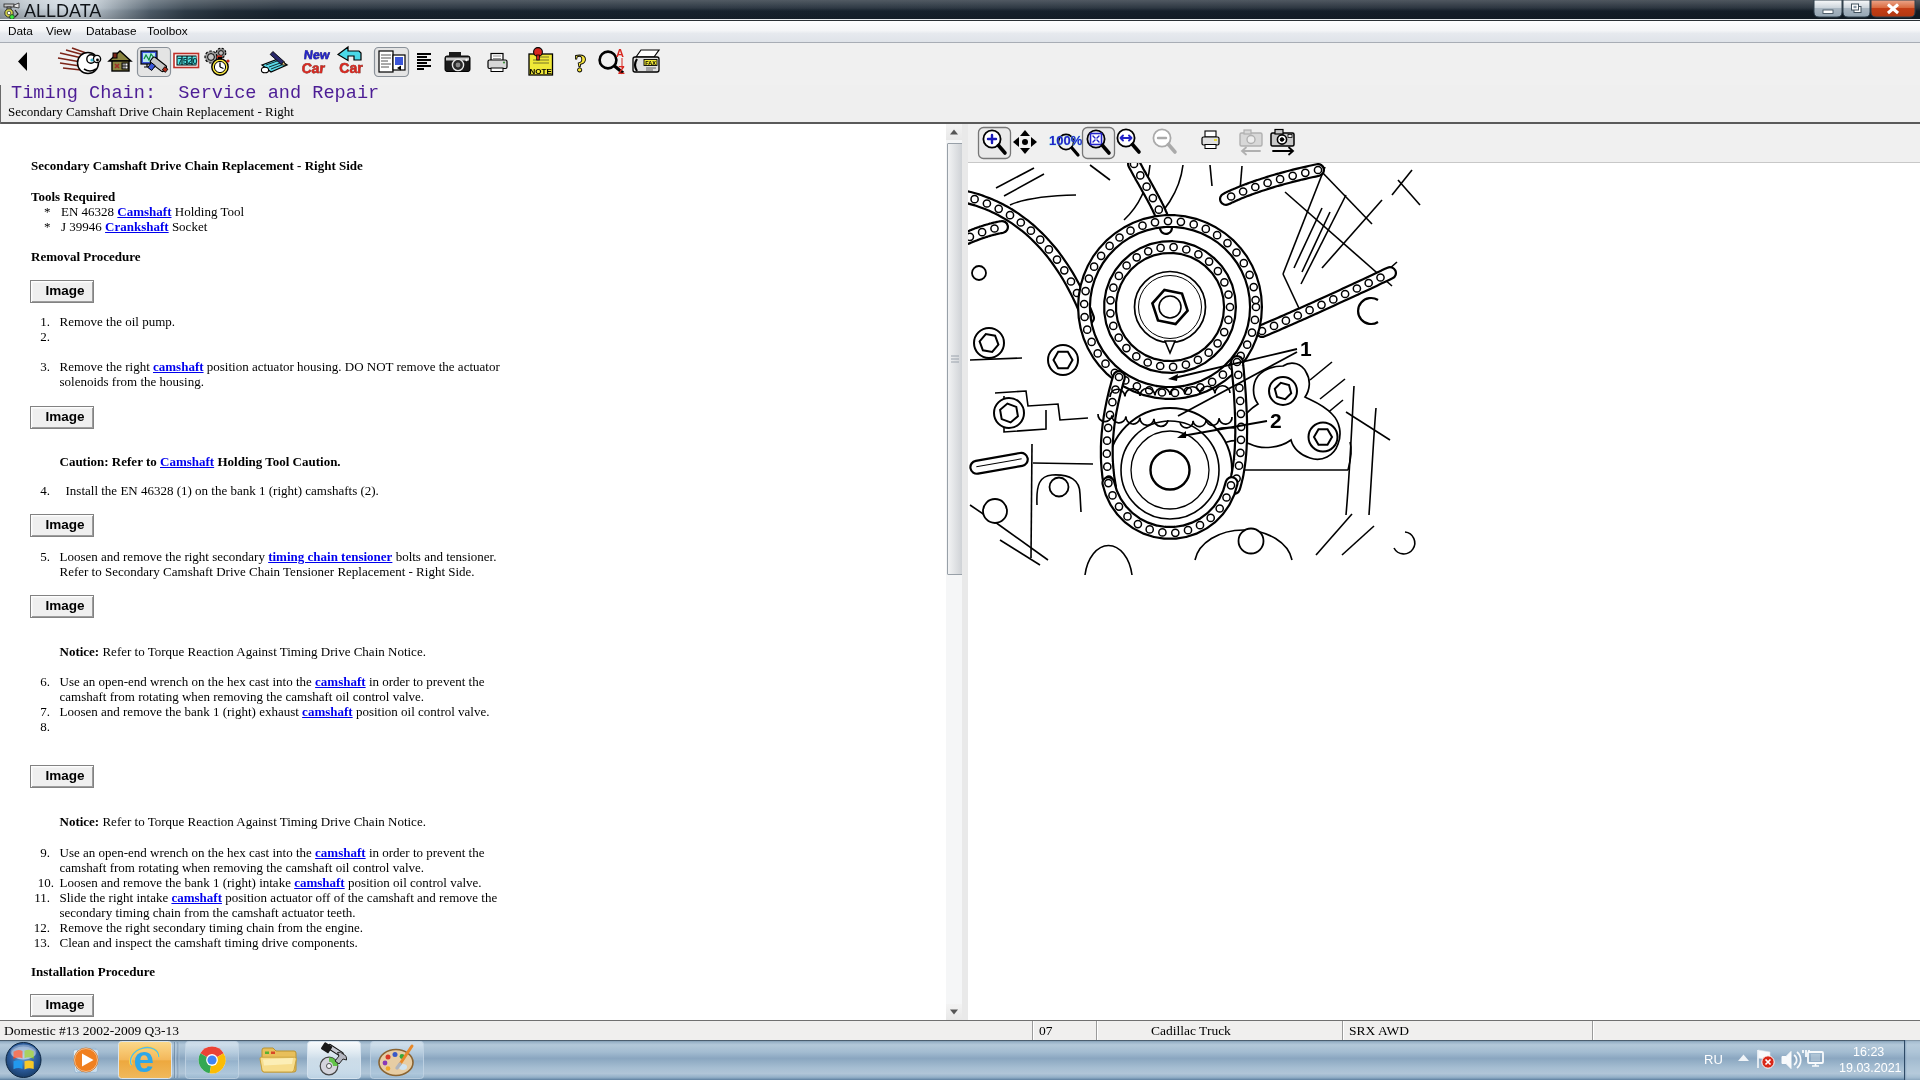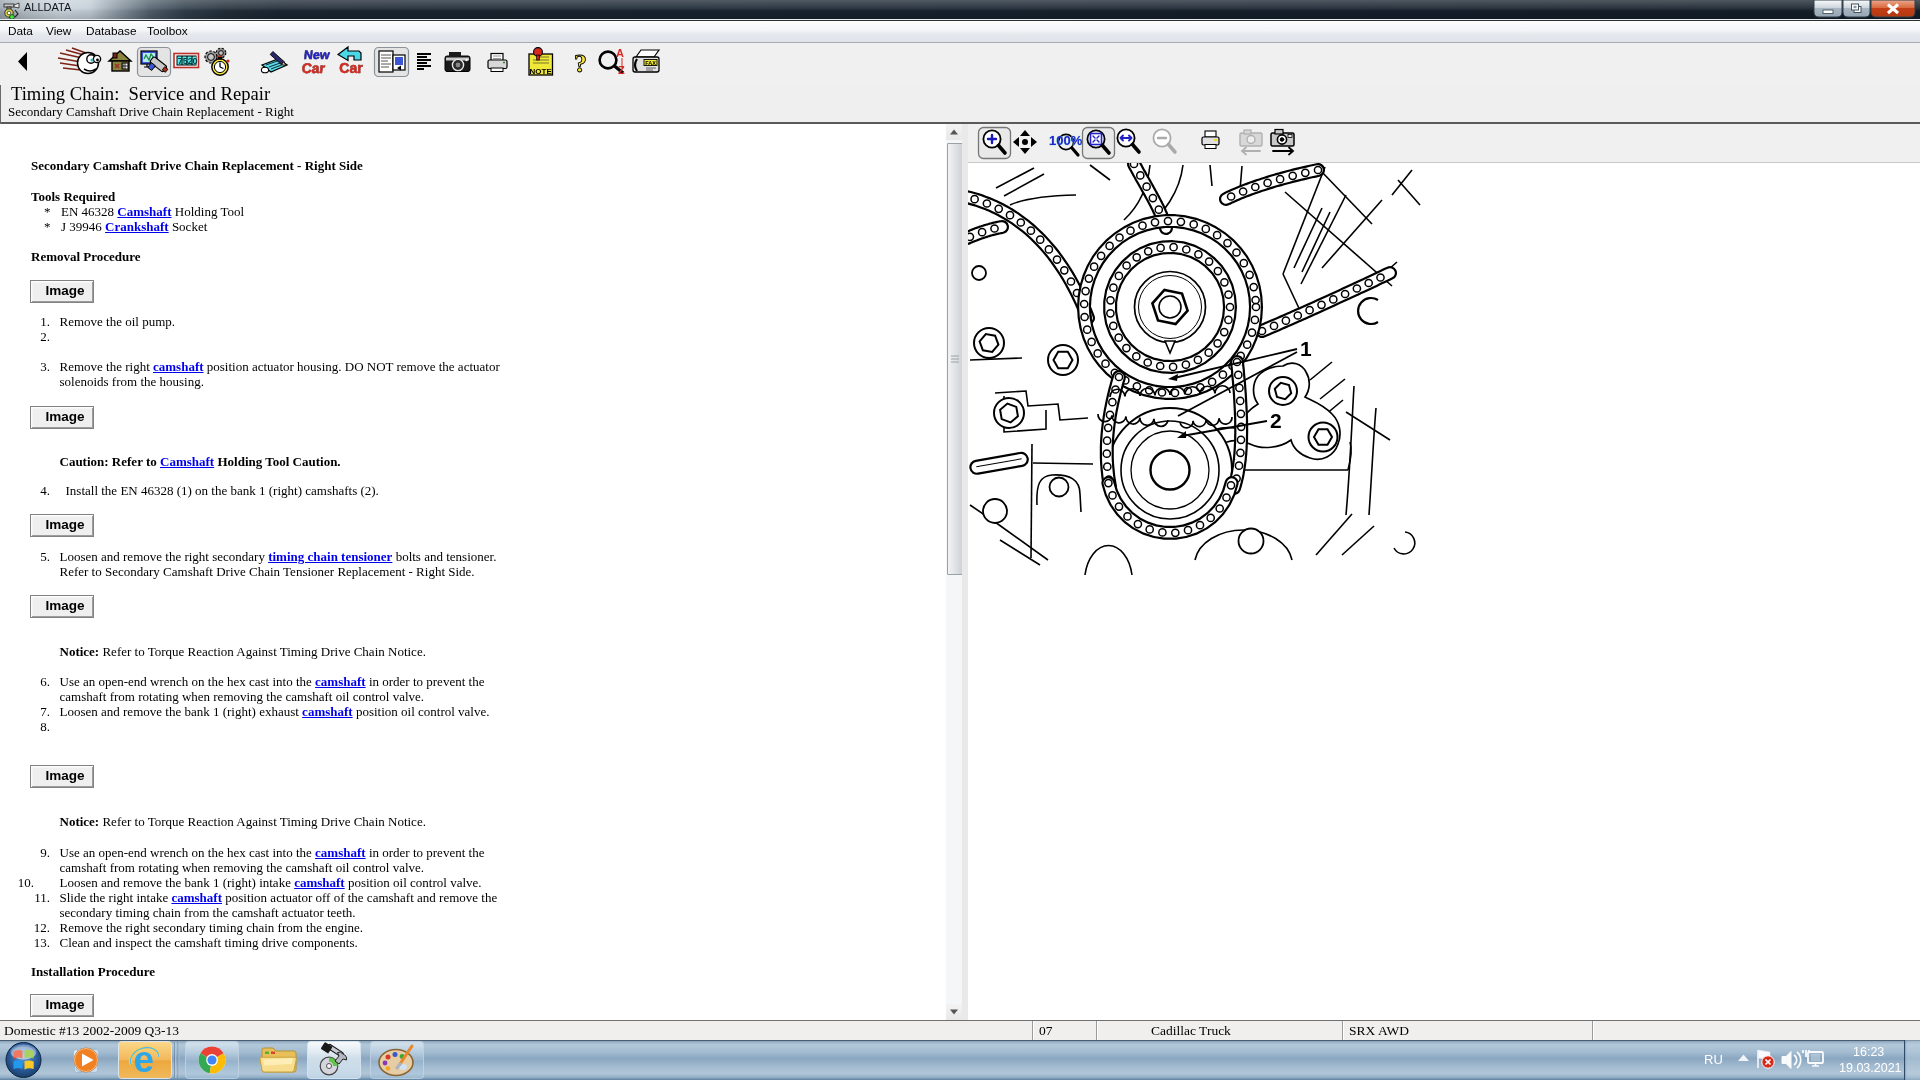--- a/index.html
+++ b/index.html
@@ -1,30 +1,30 @@
 <!DOCTYPE html>
 <html><head><meta charset="utf-8">
 <style>
   html,body{margin:0;padding:0;width:1920px;height:1080px;overflow:hidden;
     font-family:"Liberation Sans",sans-serif;background:#fff;}
   .abs{position:absolute;}
   #titlebar{left:0;top:0;width:1920px;height:20px;
     background:linear-gradient(90deg,#9aa4ad 0px,#b7c1c9 25px,#ccd6df 60px,#c2cdd6 90px,#87949f 120px,#505f6c 150px,#303e4a 185px,#222e39 225px,#1a2632 280px,#17232f 45%,#151f2b 75%,#131e28 100%);}
   #titlebar .sheen{position:absolute;left:0;top:0;width:100%;height:100%;
     background:linear-gradient(180deg,rgba(255,255,255,.25) 0,rgba(255,255,255,.10) 40%,rgba(0,0,0,.05) 55%,rgba(0,0,0,.18) 100%);}
-  #titletext{left:24px;top:1px;font-size:11px;color:#101418;}
+  #titletext{left:24px;top:1px;font-size:18px;color:#101418;}
   #tbline1{left:0;top:19px;width:1920px;height:1px;background:#e8ecef;}
   #tbline2{left:0;top:20px;width:1920px;height:1px;background:#2a2f34;}
   #menubar{left:0;top:21px;width:1920px;height:21px;
     background:linear-gradient(180deg,#fdfdfe 0%,#f4f5f7 45%,#e6e9ee 60%,#dfe3e9 100%);
     border-bottom:1px solid #a8adb5;}
   .menuitem{position:absolute;top:3px;font-size:11.8px;color:#000;}
   #toolbar{left:0;top:43px;width:1920px;height:42px;background:#f0f0f0;border-bottom:1px solid #d4d4d4;}
   #titlearea{left:0;top:85px;width:1920px;height:37px;background:#efefef;}
-  #doctitle{left:11px;top:-2px;font-family:Liberation Serif, serif;font-size:18.6px;color:#000000;}
+  #doctitle{left:11px;top:-2px;font-family:Liberation Mono, monospace;font-size:18.6px;color:#4c1d95;}
   #docsub{left:8px;top:19px;font-family:"Liberation Serif",serif;font-size:13px;color:#000;}
   #mainline{left:0;top:122px;width:1920px;height:2px;background:#5a5a5a;}
   #docpanel{left:0;top:124px;width:946px;height:896px;background:#fff;overflow:hidden;
     font-family:"Liberation Serif",serif;font-size:13px;color:#000;}
   #docpanel .b{font-weight:bold;}
   #docpanel a{color:#0000ee;font-weight:bold;text-decoration:underline;}
   .blk{position:absolute;line-height:15px;}
   .num{position:absolute;width:20px;text-align:right;}
   .imgbtn{position:absolute;width:62px;height:21px;background:#efefef;
     border:1px solid #828282;box-shadow:inset 1px 1px 0 #fdfdfd, inset -1px -1px 0 #9d9d9d, inset 2px 2px 0 #f5f5f5;
@@ -255,21 +255,21 @@
 <div class="blk" style="left:59.5px;top:520px;"><span class="b">Notice:</span> Refer to Torque Reaction Against Timing Drive Chain Notice.</div>
 <div class="num" style="left:30px;top:550px;">6.</div>
 <div class="blk" style="left:59.5px;top:550px;">Use an open-end wrench on the hex cast into the <a>camshaft</a> in order to prevent the<br>camshaft from rotating when removing the camshaft oil control valve.</div>
 <div class="num" style="left:30px;top:580px;">7.</div>
 <div class="blk" style="left:59.5px;top:580px;">Loosen and remove the bank 1 (right) exhaust <a>camshaft</a> position oil control valve.</div>
 <div class="num" style="left:30px;top:595px;">8.</div>
 <div class="imgbtn" style="left:30px;top:640.5px;">Image</div>
 <div class="blk" style="left:59.5px;top:690px;"><span class="b">Notice:</span> Refer to Torque Reaction Against Timing Drive Chain Notice.</div>
 <div class="num" style="left:30px;top:720.5px;">9.</div>
 <div class="blk" style="left:59.5px;top:720.5px;">Use an open-end wrench on the hex cast into the <a>camshaft</a> in order to prevent the<br>camshaft from rotating when removing the camshaft oil control valve.</div>
-<div class="num" style="left:14px;top:750.5px;">10.</div>
+<div class="num" style="left:34px;top:750.5px;">10.</div>
 <div class="blk" style="left:59.5px;top:750.5px;">Loosen and remove the bank 1 (right) intake <a>camshaft</a> position oil control valve.</div>
 <div class="num" style="left:30px;top:765.5px;">11.</div>
 <div class="blk" style="left:59.5px;top:765.5px;">Slide the right intake <a>camshaft</a> position actuator off of the camshaft and remove the<br>secondary timing chain from the camshaft actuator teeth.</div>
 <div class="num" style="left:30px;top:795.5px;">12.</div>
 <div class="blk" style="left:59.5px;top:795.5px;">Remove the right secondary timing chain from the engine.</div>
 <div class="num" style="left:30px;top:810.5px;">13.</div>
 <div class="blk" style="left:59.5px;top:810.5px;">Clean and inspect the camshaft timing drive components.</div>
 <div class="blk b" style="left:31px;top:840px;">Installation Procedure</div>
 <div class="imgbtn" style="left:30px;top:869.5px;">Image</div>
 </div>

